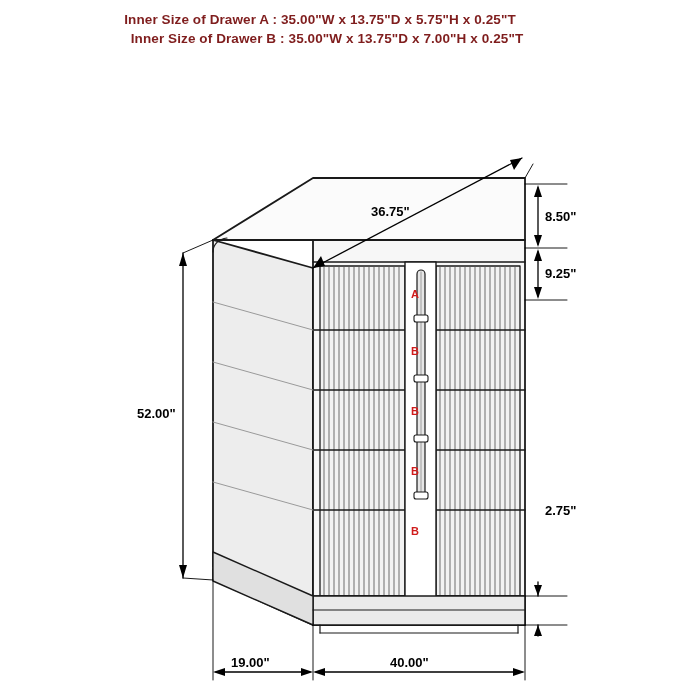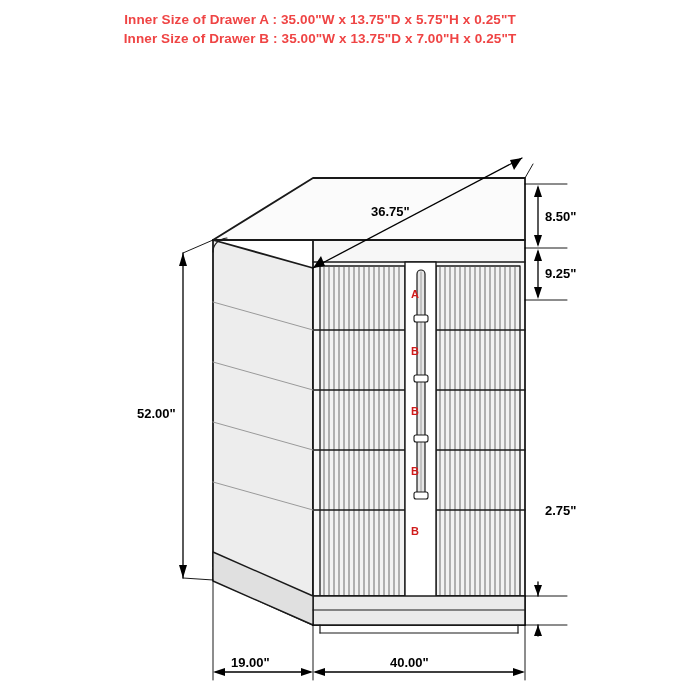--- a/index.html
+++ b/index.html
@@ -15,25 +15,25 @@
     font-family: "Liberation Sans", sans-serif;
     overflow: hidden;
   }
   .hdr {
     position: absolute;
     left: 0;
     width: 640px;
     text-align: center;
     font-weight: bold;
     font-size: 13.5px;
-    color: #ef4444;
+    color: #7f1d1d;
     letter-spacing: 0.1px;
   }
   #hdr1 { top: 12px; }
-  #hdr2 { top: 31px; }
+  #hdr2 { top: 31px; padding-left: 7px; }
 
   svg#draw {
     position: absolute;
     left: 0;
     top: 0;
     width: 700px;
     height: 700px;
   }
   .dimtxt {
     position: absolute;

